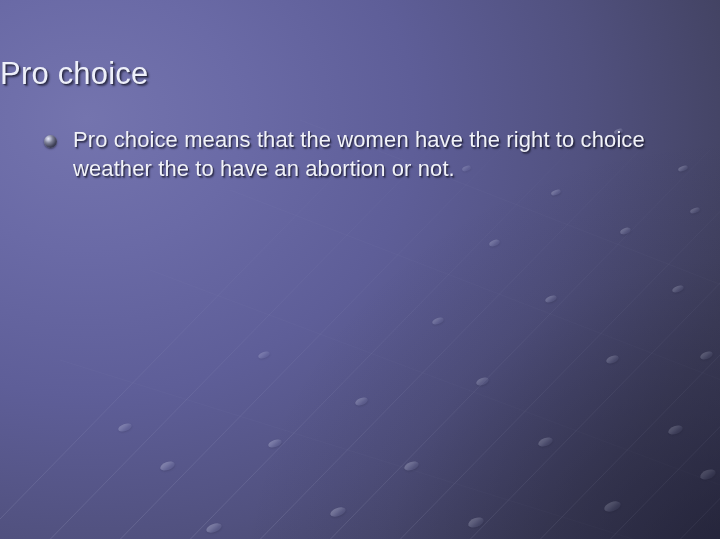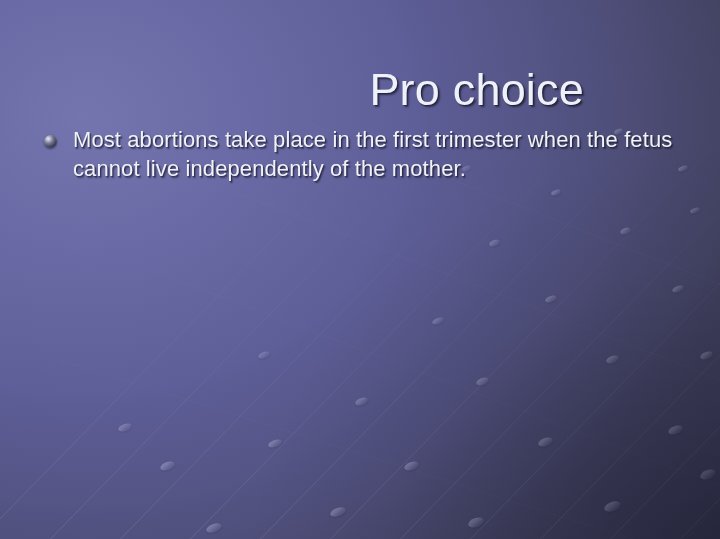--- a/index.html
+++ b/index.html
@@ -67,22 +67,22 @@
     box-shadow: 0 1px 2px rgba(22,22,40,0.45);
     transform: rotate(-20deg);
   }
 
   
   .title {
     position: absolute;
     left: 0;
     top: 36px;
     width: 584px;
-    text-align: right;
-    font-size: 45px;
+    text-align: left;
+    font-size: 31px;
     font-weight: 400;
     line-height: 1.08;
     color: #eef0fa;
     letter-spacing: 0.2px;
     text-shadow:
       2px 2px 2px rgba(18,18,34,0.62),
       1px 1px 0px rgba(30,30,52,0.45);
     white-space: nowrap;
   }
 
@@ -197,22 +197,22 @@
     <span class="bead" style="left:690px; top:208px; width:10px; height:5px;  opacity:.28;"></span>
     <span class="bead" style="left:462px; top:166px; width:9px;  height:5px;  opacity:.24;"></span>
   </div>
 
   <div class="slide-vignette"></div>
 
   <h1 class="title">Pro choice</h1>
 
   <div class="body-list">
 
-
-
     <div class="bullet-row">
       <span class="bullet-marker"></span>
-      <span class="bullet-text">Most abortions take place in the first trimester when the fetus cannot live independently of the mother.</span>
+      <span class="bullet-text">Pro choice means that the women have the right to choice weather the to have an abortion or not.</span>
     </div>
 
+
+
   </div>
 
 </div>
 
 </body></html>

